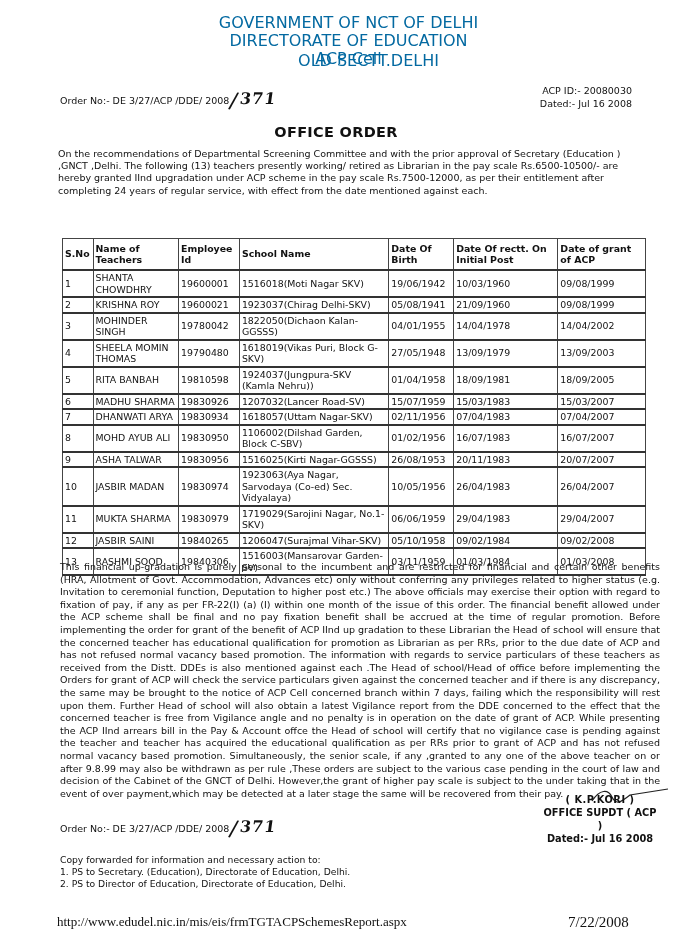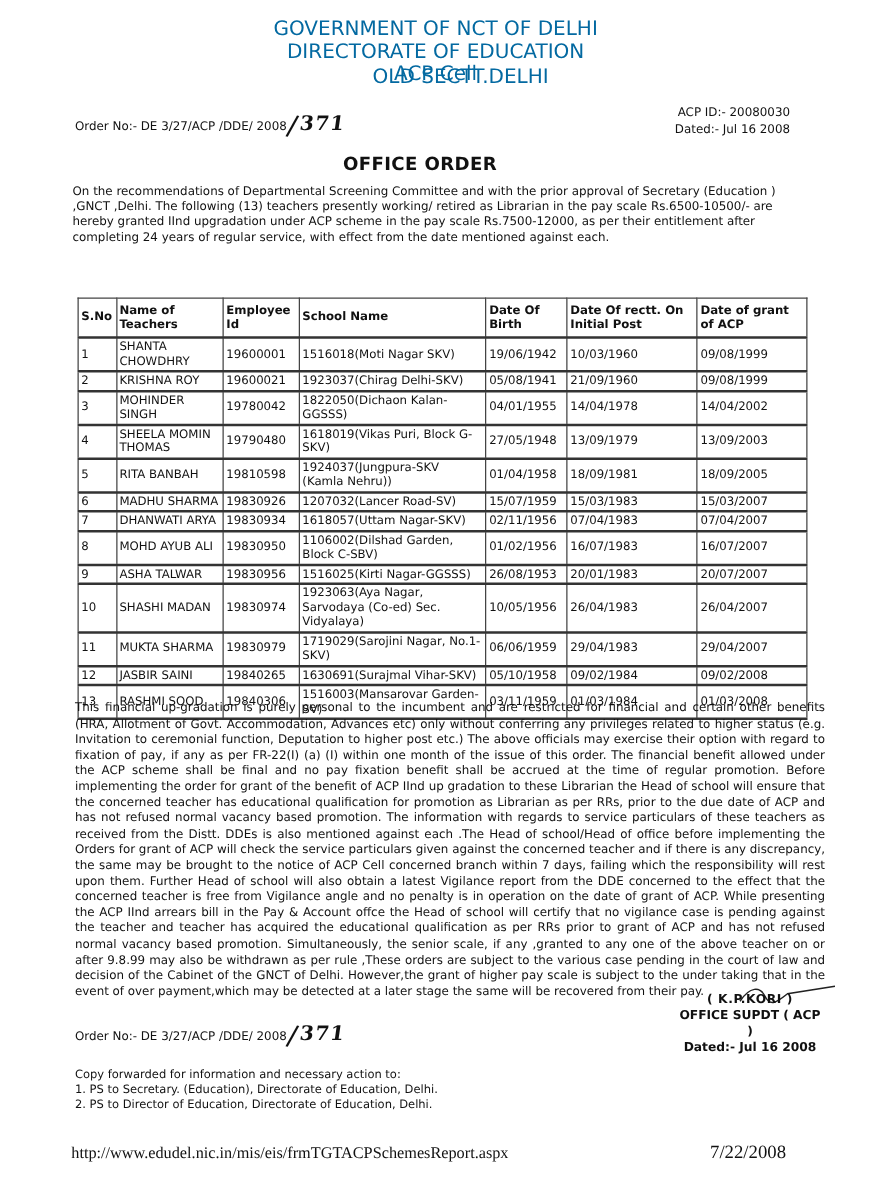--- a/index.html
+++ b/index.html
@@ -131,46 +131,46 @@
         <td>01/02/1956</td>
         <td>16/07/1983</td>
         <td>16/07/2007</td>
       </tr>
       <tr>
         <td>9</td>
         <td>ASHA TALWAR</td>
         <td>19830956</td>
         <td>1516025(Kirti Nagar-GGSSS)</td>
         <td>26/08/1953</td>
-        <td>20/01/1983</td>
+        <td>20/11/1983</td>
         <td>20/07/2007</td>
       </tr>
       <tr>
         <td>10</td>
-        <td>SHASHI MADAN</td>
+        <td>JASBIR MADAN</td>
         <td>19830974</td>
         <td>1923063(Aya Nagar, Sarvodaya (Co-ed) Sec. Vidyalaya)</td>
         <td>10/05/1956</td>
         <td>26/04/1983</td>
         <td>26/04/2007</td>
       </tr>
       <tr>
         <td>11</td>
         <td>MUKTA SHARMA</td>
         <td>19830979</td>
         <td>1719029(Sarojini Nagar, No.1-SKV)</td>
         <td>06/06/1959</td>
         <td>29/04/1983</td>
         <td>29/04/2007</td>
       </tr>
       <tr>
         <td>12</td>
         <td>JASBIR SAINI</td>
         <td>19840265</td>
-        <td>1630691(Surajmal Vihar-SKV)</td>
+        <td>1206047(Surajmal Vihar-SKV)</td>
         <td>05/10/1958</td>
         <td>09/02/1984</td>
         <td>09/02/2008</td>
       </tr>
       <tr>
         <td>13</td>
         <td>RASHMI SOOD</td>
         <td>19840306</td>
         <td>1516003(Mansarovar Garden-SV)</td>
         <td>03/11/1959</td>

